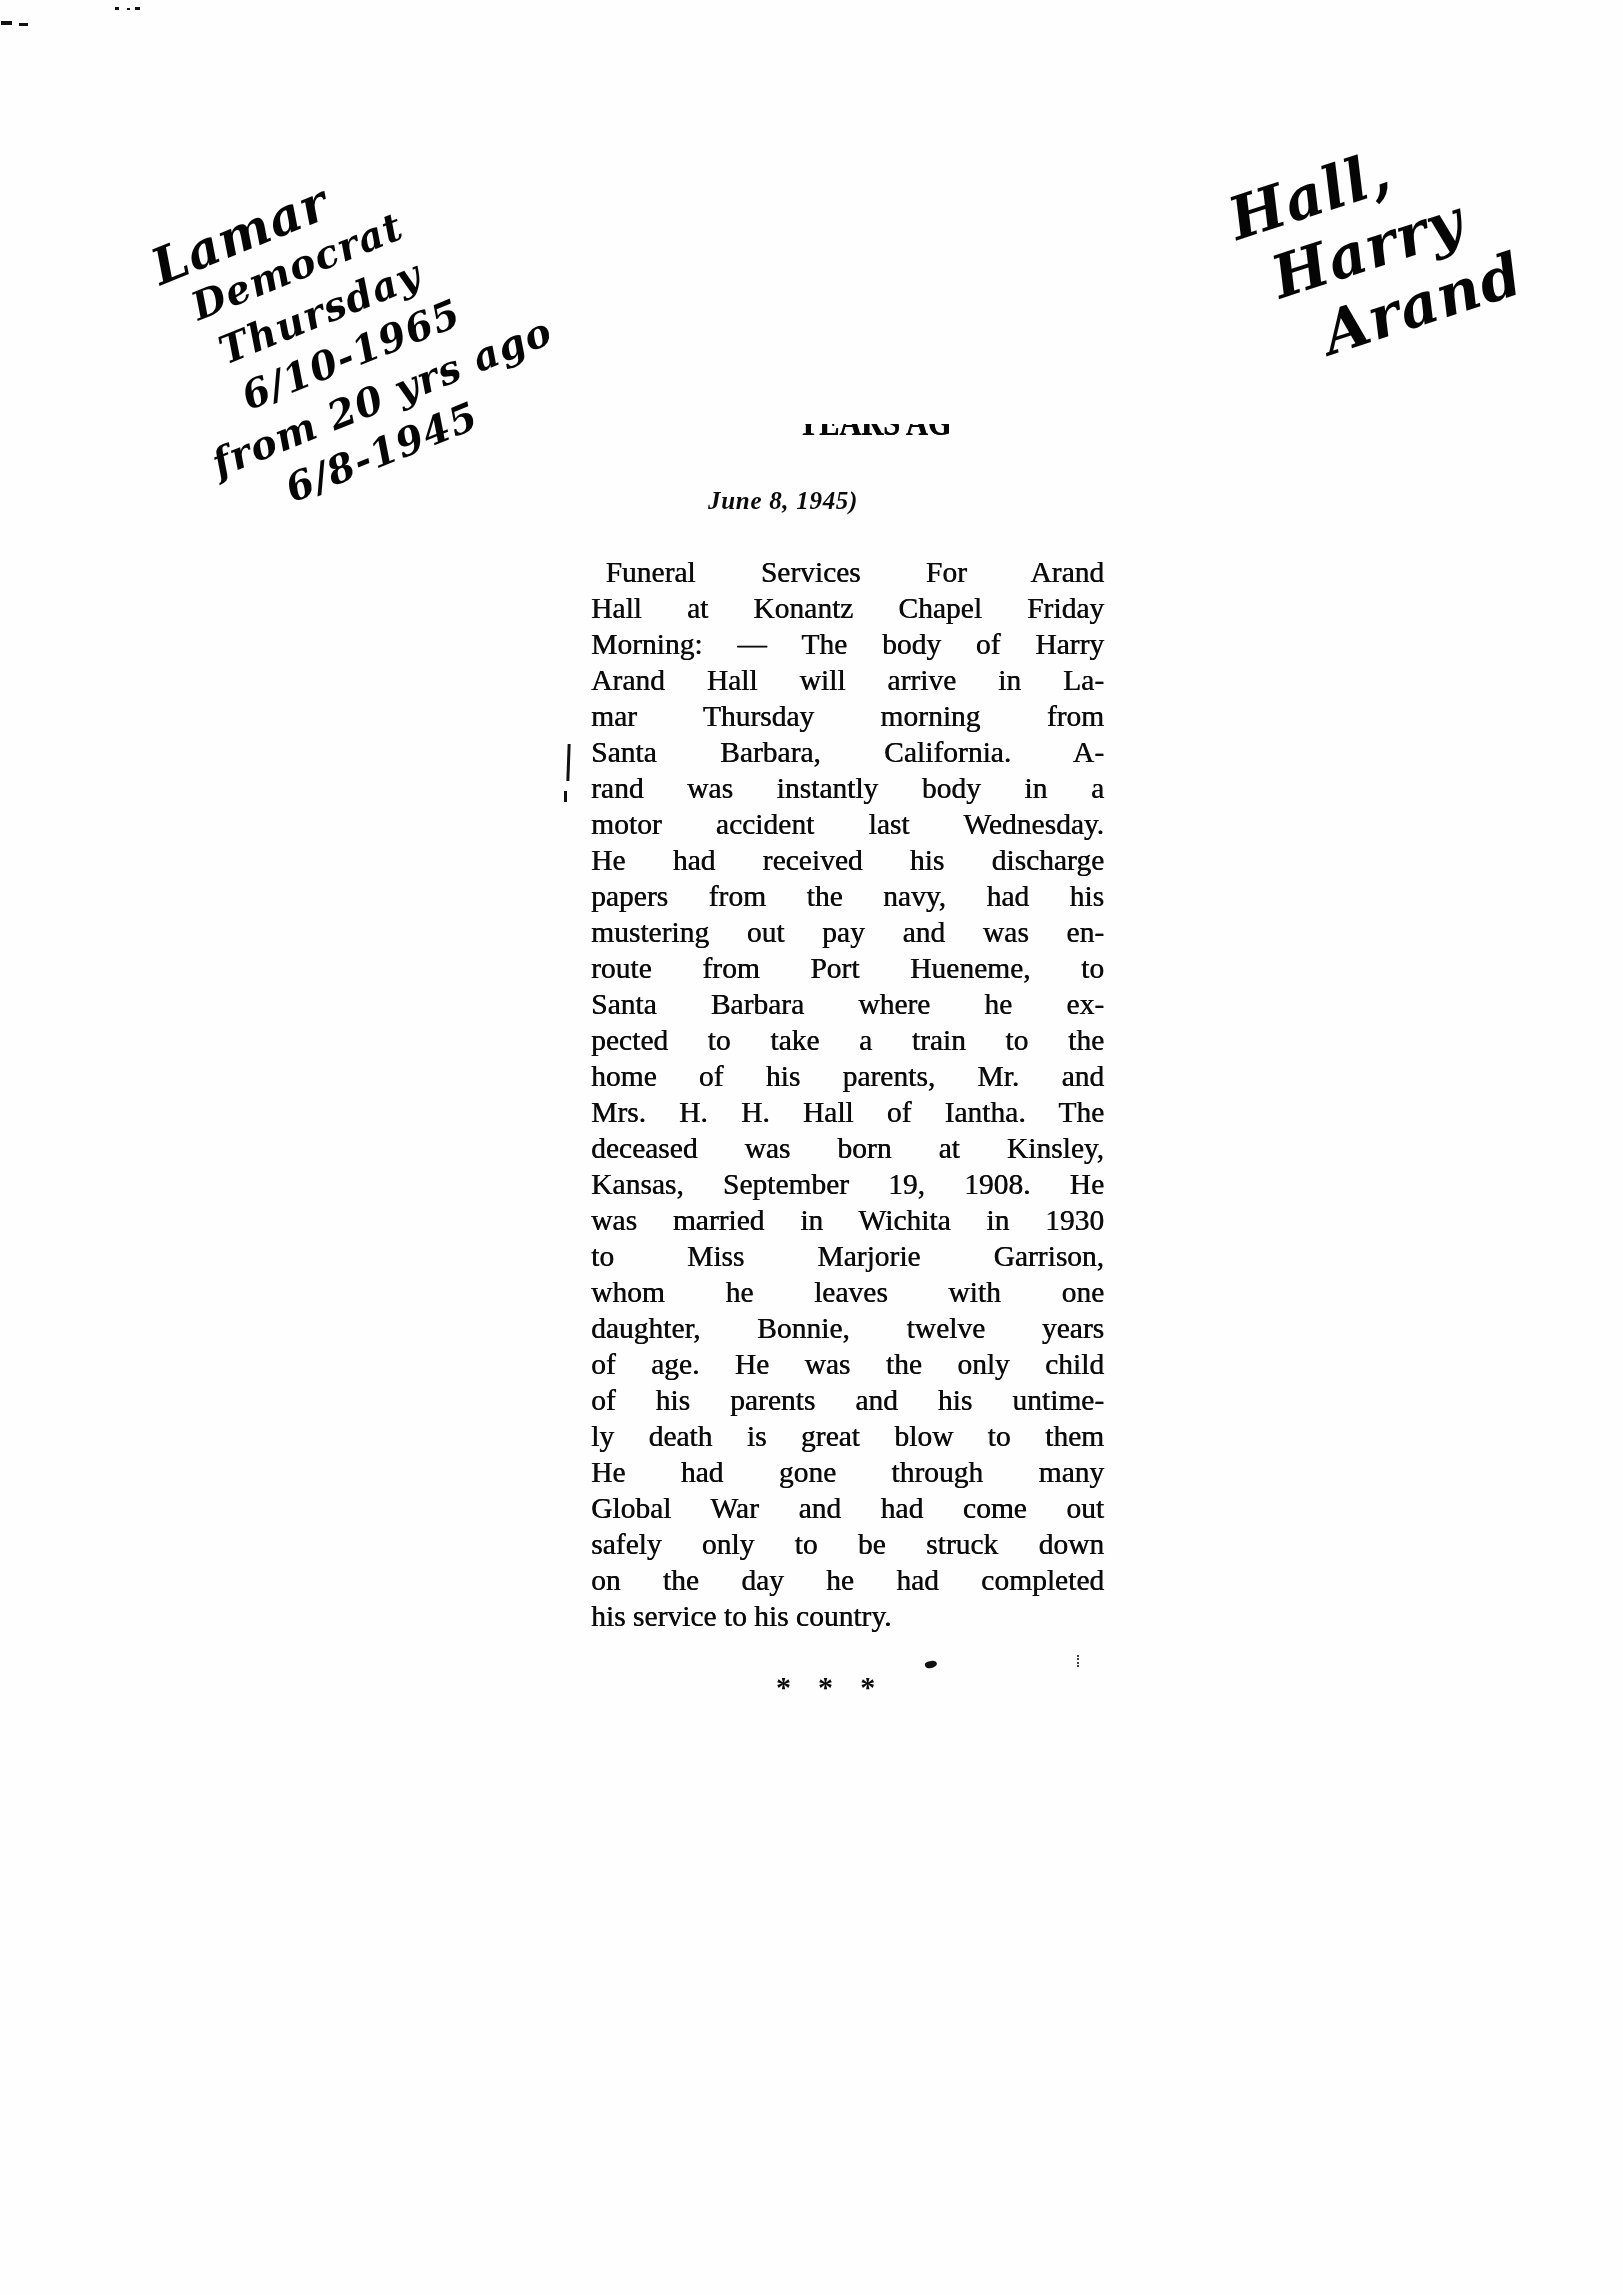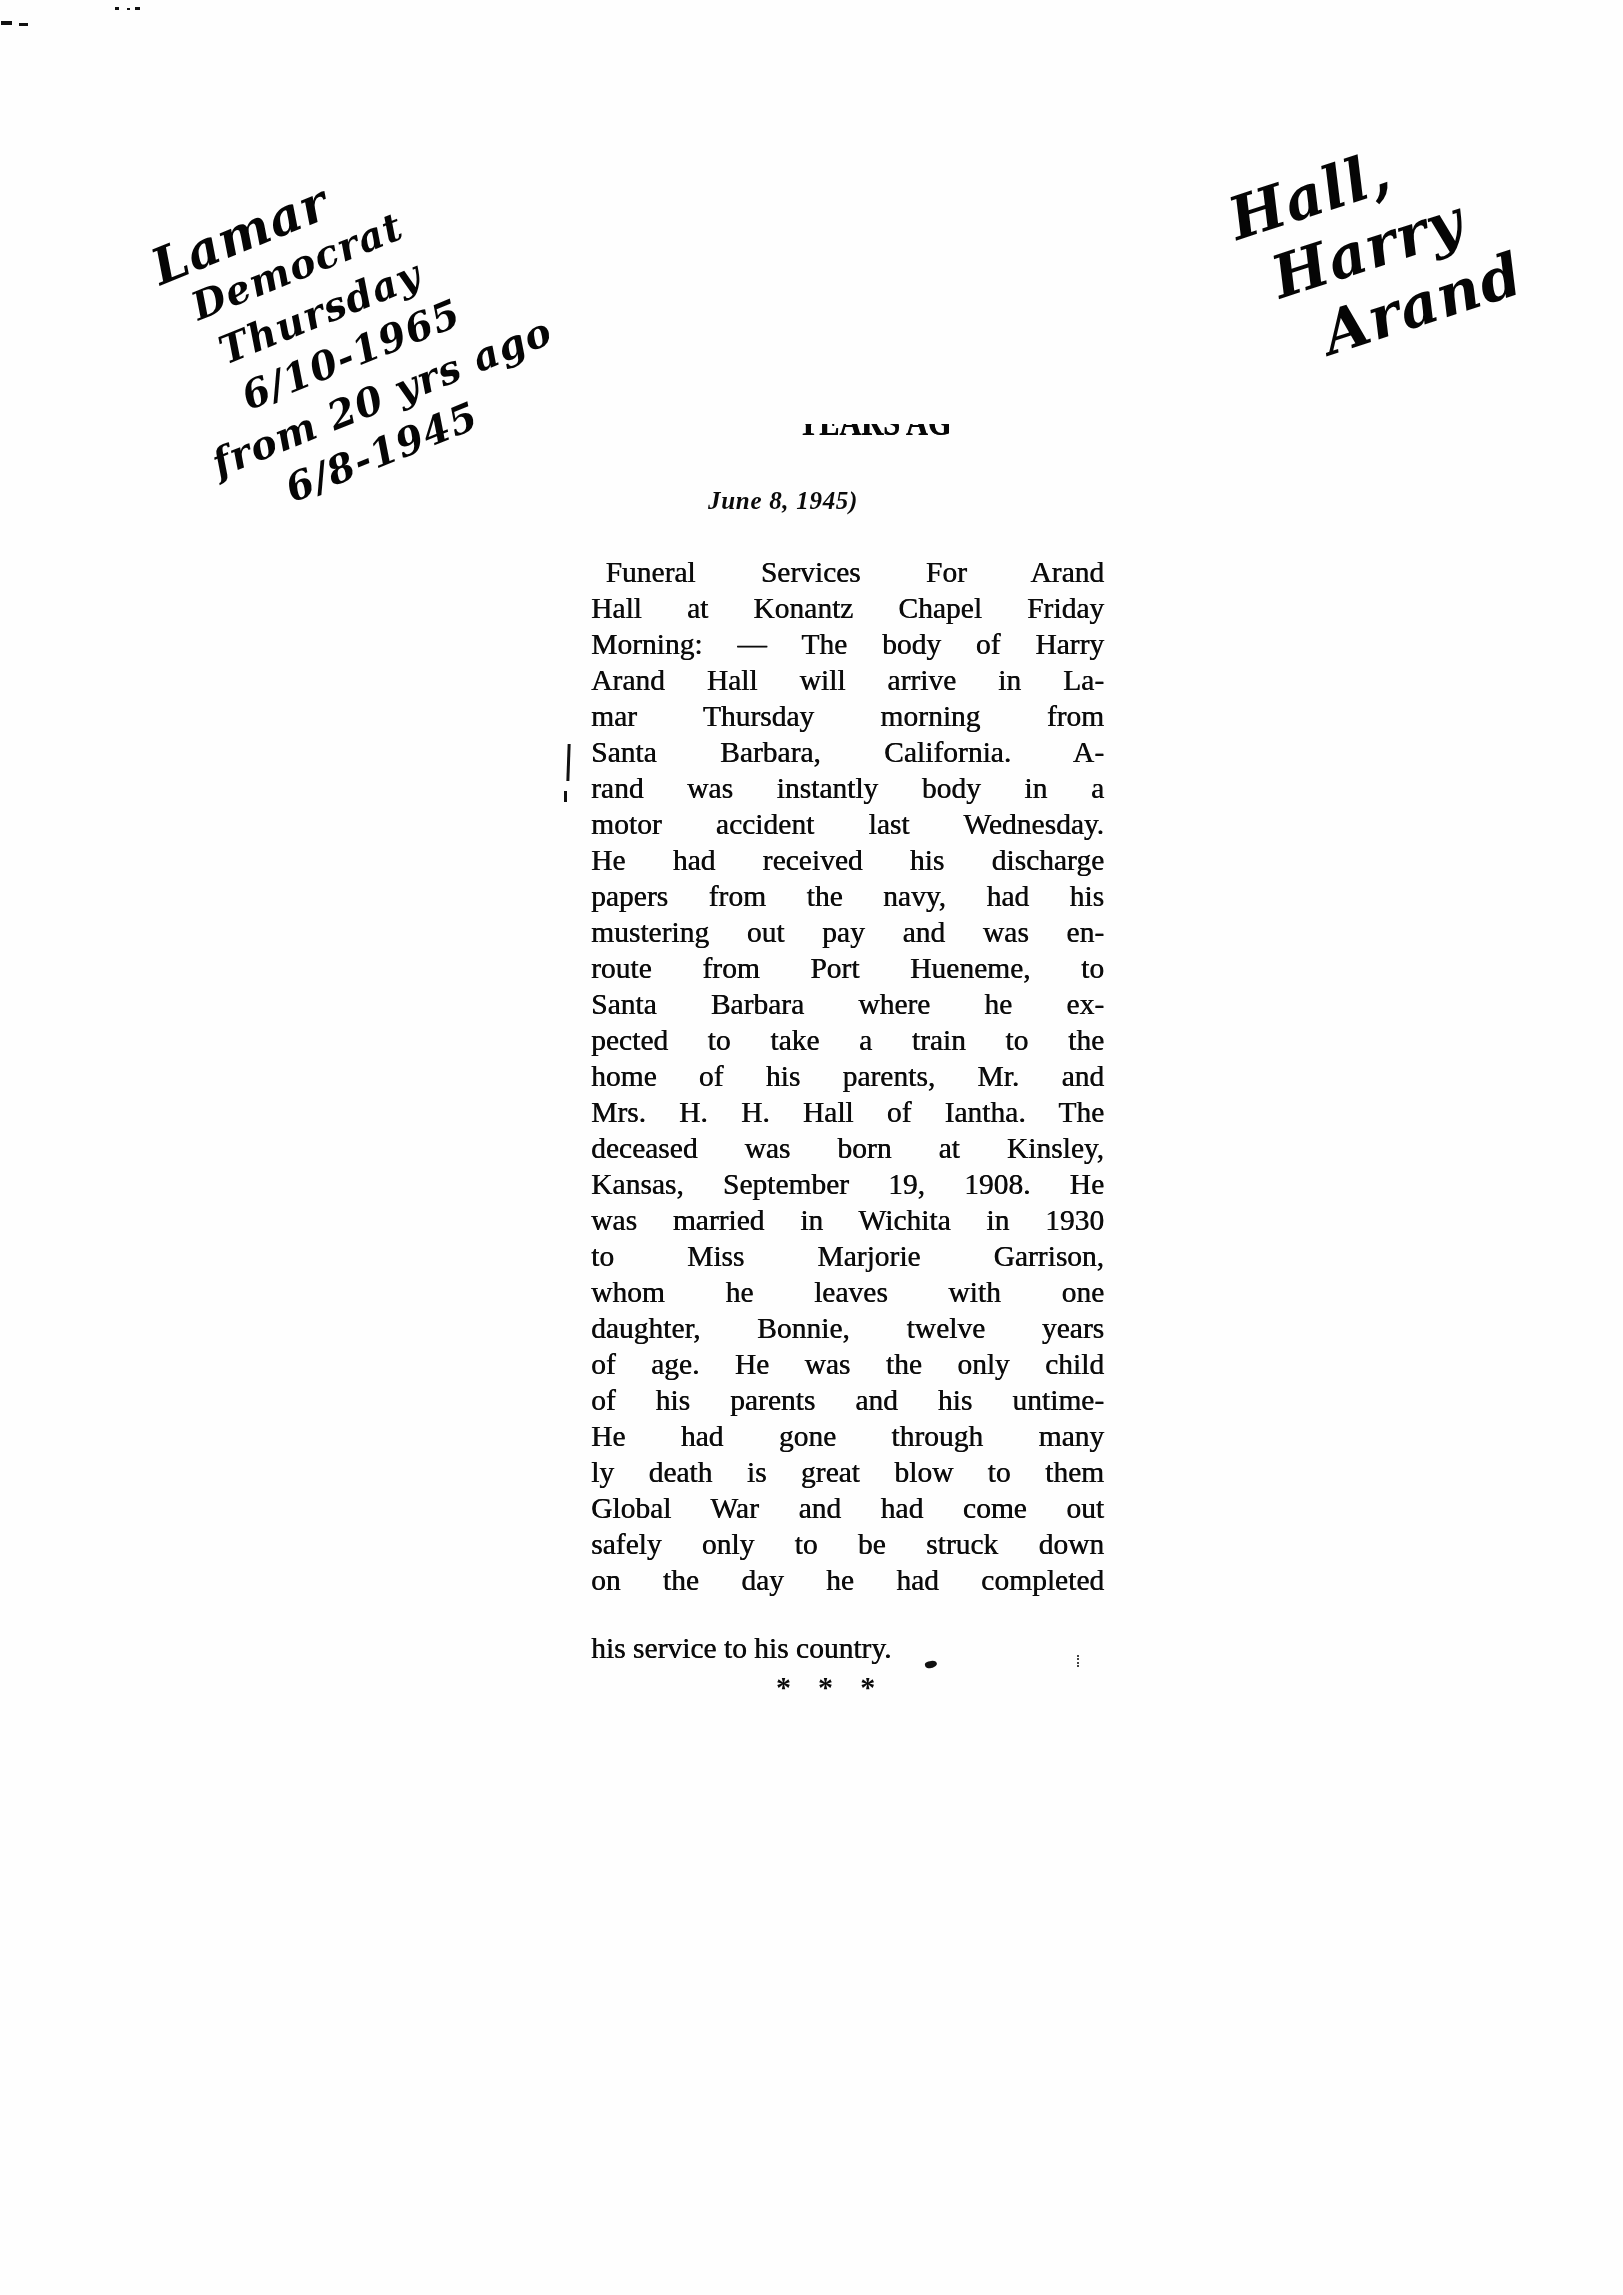--- a/index.html
+++ b/index.html
@@ -103,21 +103,21 @@
     line-height: 36px;
     color: #0c0c0c;
   }
   .column .line {
     text-align: justify;
     text-align-last: justify;
     white-space: normal;
     text-shadow: 0.5px 0 0 currentColor;
   }
   .column .line:first-child { text-indent: 14.4px; }
-  .column .line:last-child  { text-align-last: left; margin-top: 32px; }
+  .column .line:last-child  { text-align-last: left; }
 
   
   .footer-mark {
     position: absolute;
     left: 776px;
     top: 1670px;
     font-size: 30px;
     font-weight: bold;
     word-spacing: 17px;
     letter-spacing: 1.3px;
@@ -192,22 +192,22 @@
       <div class="line">home of his parents, Mr. and</div>
       <div class="line">Mrs. H. H. Hall of Iantha. The</div>
       <div class="line">deceased was born at Kinsley,</div>
       <div class="line">Kansas, September 19, 1908. He</div>
       <div class="line">was married in Wichita in 1930</div>
       <div class="line">to Miss Marjorie Garrison,</div>
       <div class="line">whom he leaves with one</div>
       <div class="line">daughter, Bonnie, twelve years</div>
       <div class="line">of age. He was the only child</div>
       <div class="line">of his parents and his untime-</div>
+      <div class="line">ly death is great blow to them</div>
       <div class="line">He had gone through many</div>
-      <div class="line">ly death is great blow to them</div>
       <div class="line">Global War and had come out</div>
       <div class="line">safely only to be struck down</div>
       <div class="line">on the day he had completed</div>
       <div class="line">his service to his country.</div>
     </div>
 
   <div class="footer-mark">* * *</div>
 
 </div>
 

